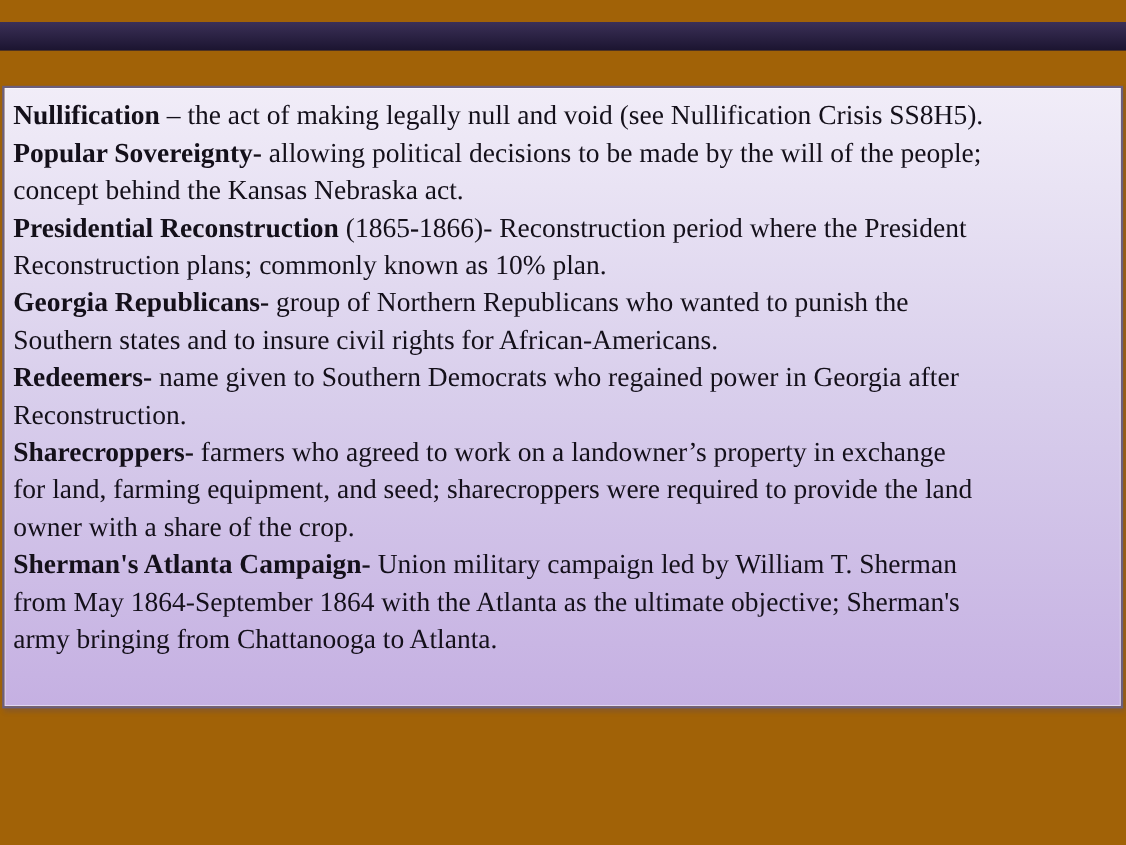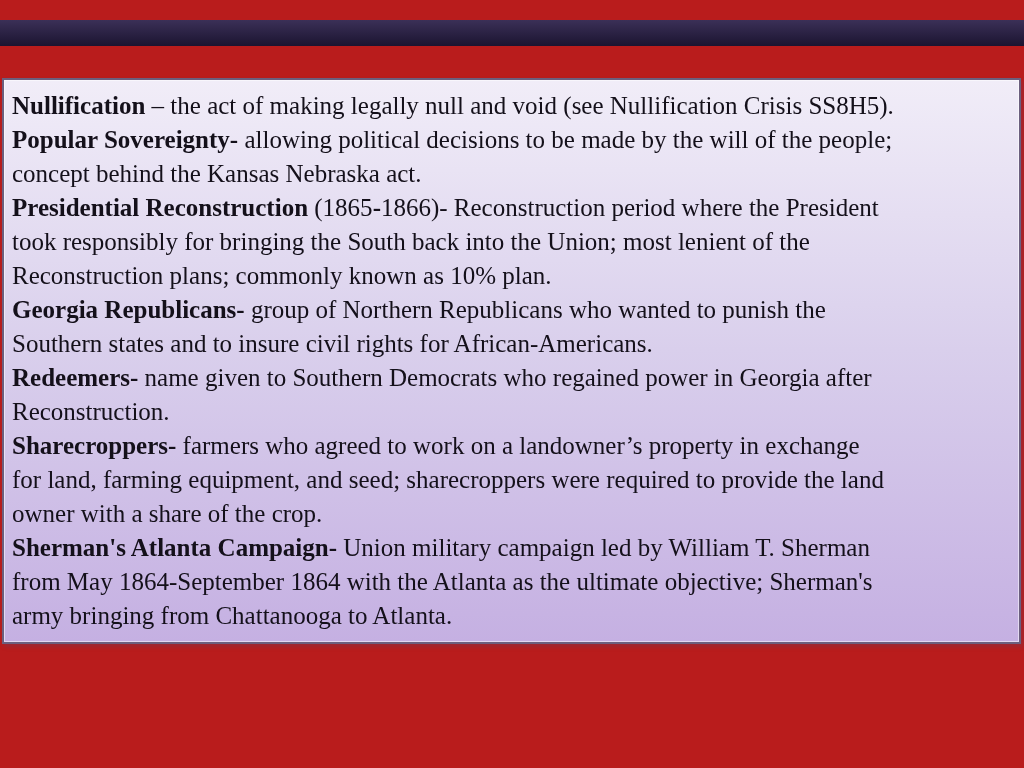--- a/index.html
+++ b/index.html
@@ -4,21 +4,21 @@
 <style>
   html, body {
     margin: 0;
     padding: 0;
     background: #ffffff;
   }
   .page {
     position: relative;
     width: 1024px;
     height: 768px;
-    background: #b91c1c;
+    background: #a16207;
     overflow: hidden;
     font-family: "Liberation Serif", "DejaVu Serif", serif;
   }
   .top-banner {
     position: absolute;
     left: 0;
     top: 20px;
     width: 1024px;
     height: 26px;
   }
@@ -47,21 +47,20 @@
 </head>
 <body>
 
 <div class="page">
   <div class="top-banner" style="background: linear-gradient(rgb(59, 48, 87) 0%, rgb(27, 20, 48) 100%);"></div>
   <div class="def-box" id="defbox" style="background: linear-gradient(rgb(241, 237, 248) 0%, rgb(217, 207, 236) 48%, rgb(197, 176, 226) 100%); border-color: rgb(107, 95, 126); color: rgb(20, 16, 26);">
       <div class="def-line"><span class="b">Nullification</span><span> – the act of making legally null and void (see Nullification Crisis SS8H5).</span></div>
       <div class="def-line"><span class="b">Popular Sovereignty-</span><span> allowing political decisions to be made by the will of the people;</span></div>
       <div class="def-line"><span>concept behind the Kansas Nebraska act.</span></div>
       <div class="def-line"><span class="b">Presidential Reconstruction</span><span> (1865</span><span class="b">-</span><span>1866)- Reconstruction period where the President</span></div>
-      <div class="def-line"><span>took responsibly for bringing the South back into the Union; most lenient of the</span></div>
       <div class="def-line"><span>Reconstruction plans; commonly known as 10% plan.</span></div>
       <div class="def-line"><span class="b">Georgia Republicans-</span><span> group of Northern Republicans who wanted to punish the</span></div>
       <div class="def-line"><span>Southern states and to insure civil rights for African-Americans.</span></div>
       <div class="def-line"><span class="b">Redeemers-</span><span> name given to Southern Democrats who regained power in Georgia after</span></div>
       <div class="def-line"><span>Reconstruction.</span></div>
       <div class="def-line"><span class="b">Sharecroppers-</span><span> farmers who agreed to work on a landowner’s property in exchange</span></div>
       <div class="def-line"><span>for land, farming equipment, and seed; sharecroppers were required to provide the land</span></div>
       <div class="def-line"><span>owner with a share of the crop.</span></div>
       <div class="def-line"><span class="b">Sherman's Atlanta Campaign-</span><span> Union military campaign led by William T. Sherman</span></div>
       <div class="def-line"><span>from May 1864-September 1864 with the Atlanta as the ultimate objective; Sherman's</span></div>

